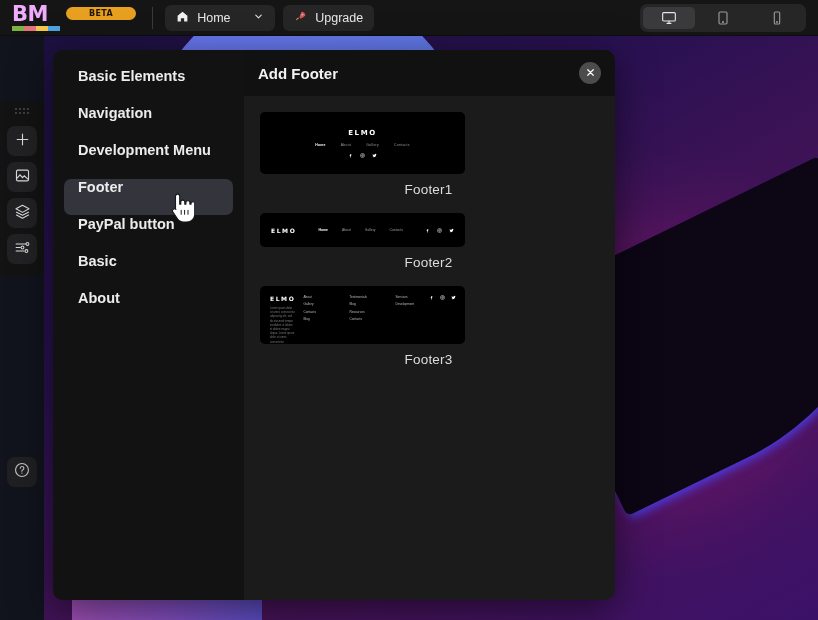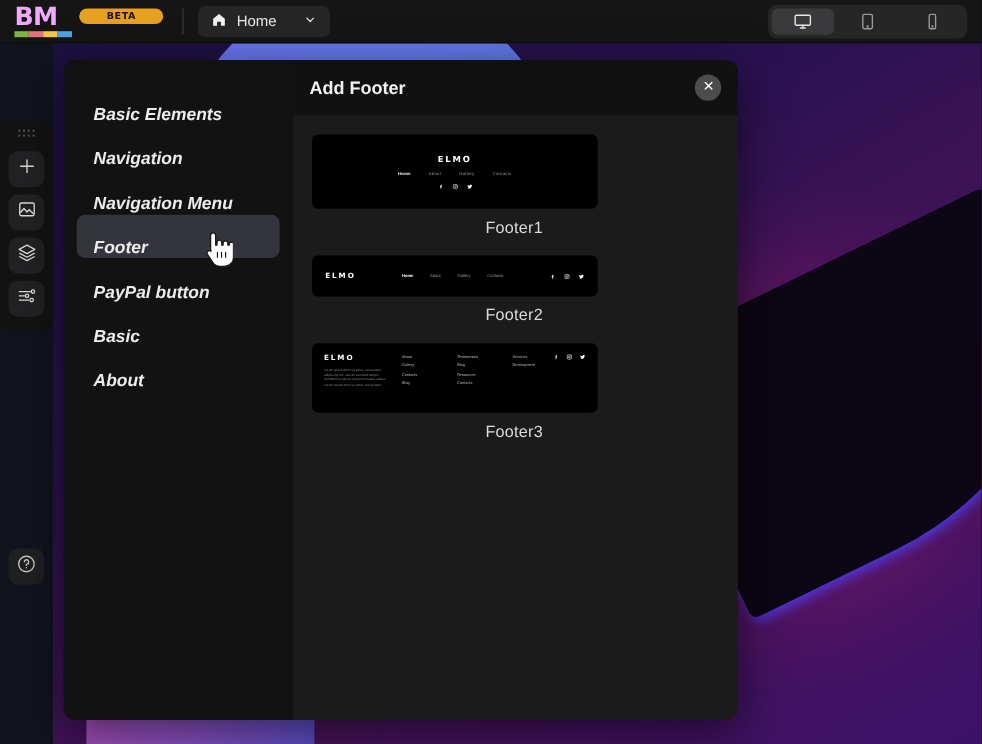--- a/index.html
+++ b/index.html
@@ -129,45 +129,44 @@
     display: flex; overflow: hidden;
     z-index: 50;
     box-shadow: 0 10px 40px rgba(0,0,0,0.55);
   }
   .modal-sidebar {
     width: 191px; background: #121212;
     padding: 18px 11px 0 11px;
     flex-shrink: 0;
   }
   .side-item {
-    height: 36px; display: flex; align-items: flex-end;
+    height: 36px; display: flex; align-items: flex-start;
     padding: 0 0 0 14px; border-radius: 7px;
     color: #ececec; font-size: 14.5px; font-weight: bold;
     margin-bottom: 1px;
-    font-style: italic;
   }
   .side-item.active { background: #34343c; }
   .modal-main { flex: 1; display: flex; flex-direction: column; min-width: 0; }
   .modal-header {
     height: 46px; background: #111111;
     display: flex; align-items: center;
     padding: 0 14px 0 14px;
     flex-shrink: 0;
   }
   .modal-title { color: #f2f2f2; font-size: 15px; font-weight: bold; }
   .close-btn {
     margin-left: auto; width: 22px; height: 22px; border-radius: 50%;
     background: #4c4c4c; display: flex; align-items: center; justify-content: center;
   }
   .modal-body { flex: 1; padding: 16px 18px 0 16px; overflow-y: auto; }
 
   
   .card-wrap { margin-bottom: 16px; }
   .card {
-    background: #000000; border-radius: 5px; width: 238px;
+    background: #000000; border-radius: 5px; width: 205px;
     overflow: hidden; position: relative;
   }
   .card-label {
     text-align: center; color: #dcdcdc; font-size: 13.5px;
     margin-top: 8px; letter-spacing: .2px;
   }
   .elmo { color: #fff; font-weight: bold; letter-spacing: 1.6px; font-family: "DejaVu Sans", sans-serif; }
 
   
   .c1 { height: 62px; display: flex; flex-direction: column; align-items: center; justify-content: center; gap: 6px; }
@@ -230,20 +229,30 @@
           </svg>
       </span>
       <span>Home</span>
       <span class="chev">
         <svg width="11" height="11" viewBox="0 0 24 24" fill="none" stroke="#e0e0e0" stroke-width="2.4" stroke-linecap="round" stroke-linejoin="round">
             <polyline points="6 9 12 15 18 9"></polyline>
           </svg>
       </span>
     </div>
 
+    <div class="pill upgrade">
+      <span>
+        <svg width="13" height="13" viewBox="0 0 24 24">
+            <path d="M14 3c4 0 7 3 7 7-3 3-6 5-9 6l-2-2 1-4z" fill="#d9534f"></path>
+            <path d="M5 19c1-2 2-3 4-4l-1-1c-2 1-3 2-4 4z" fill="#f0ad4e"></path>
+            <circle cx="15.5" cy="8.5" r="1.6" fill="#9fd4f0"></circle>
+          </svg>
+      </span>
+      <span>Upgrade</span>
+    </div>
 
     <div class="topbar-right">
       <div class="dev-btn active">
         <svg width="16" height="16" viewBox="0 0 24 24" fill="none" stroke="#e6e6e6" stroke-width="1.7">
             <rect x="2.5" y="4" width="19" height="12.5" rx="1.6"></rect>
             <path d="M9 20h6M12 16.5V20" stroke-linecap="round"></path>
           </svg>
       </div>
       <div class="dev-btn">
         <svg width="16" height="16" viewBox="0 0 24 24" fill="none" stroke="#9a9a9a" stroke-width="1.7">
@@ -330,21 +339,21 @@
   <div class="modal">
 
     <div class="modal-sidebar">
       <div class="side-item">
           <span>Basic Elements</span>
         </div>
       <div class="side-item">
           <span>Navigation</span>
         </div>
       <div class="side-item">
-          <span>Navigation Menu</span>
+          <span>Development Menu</span>
         </div>
       <div class="side-item active">
           <span>Footer</span>
         </div>
       <div class="side-item">
           <span>PayPal button</span>
         </div>
       <div class="side-item">
           <span>Basic</span>
         </div>

